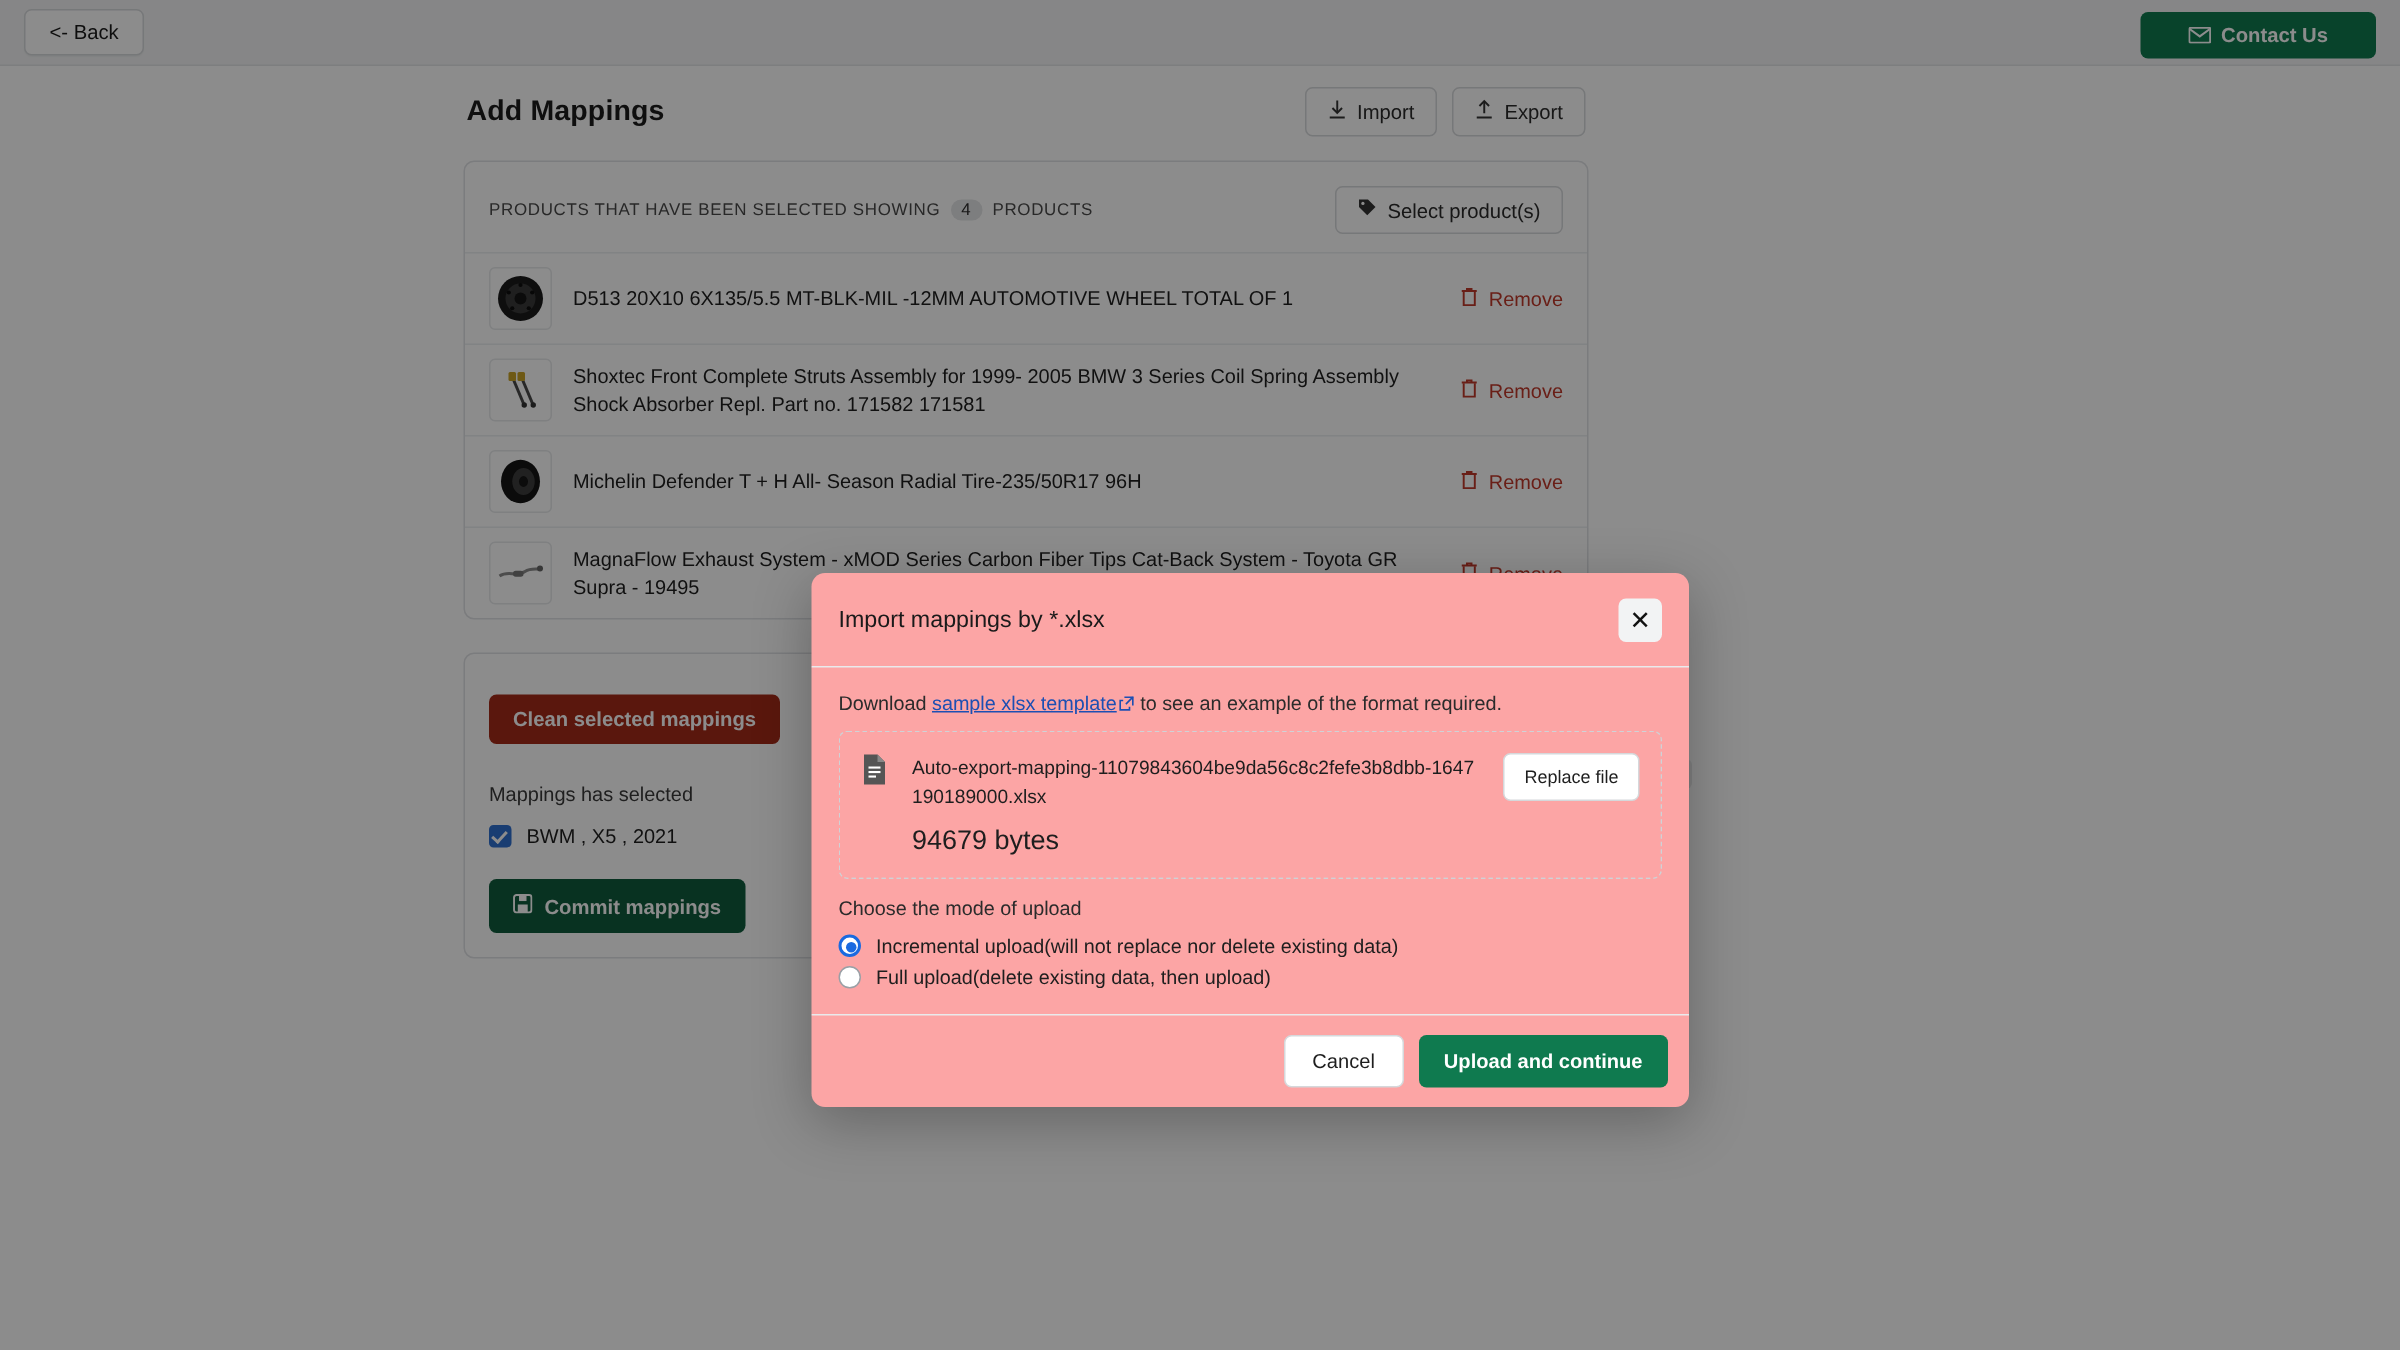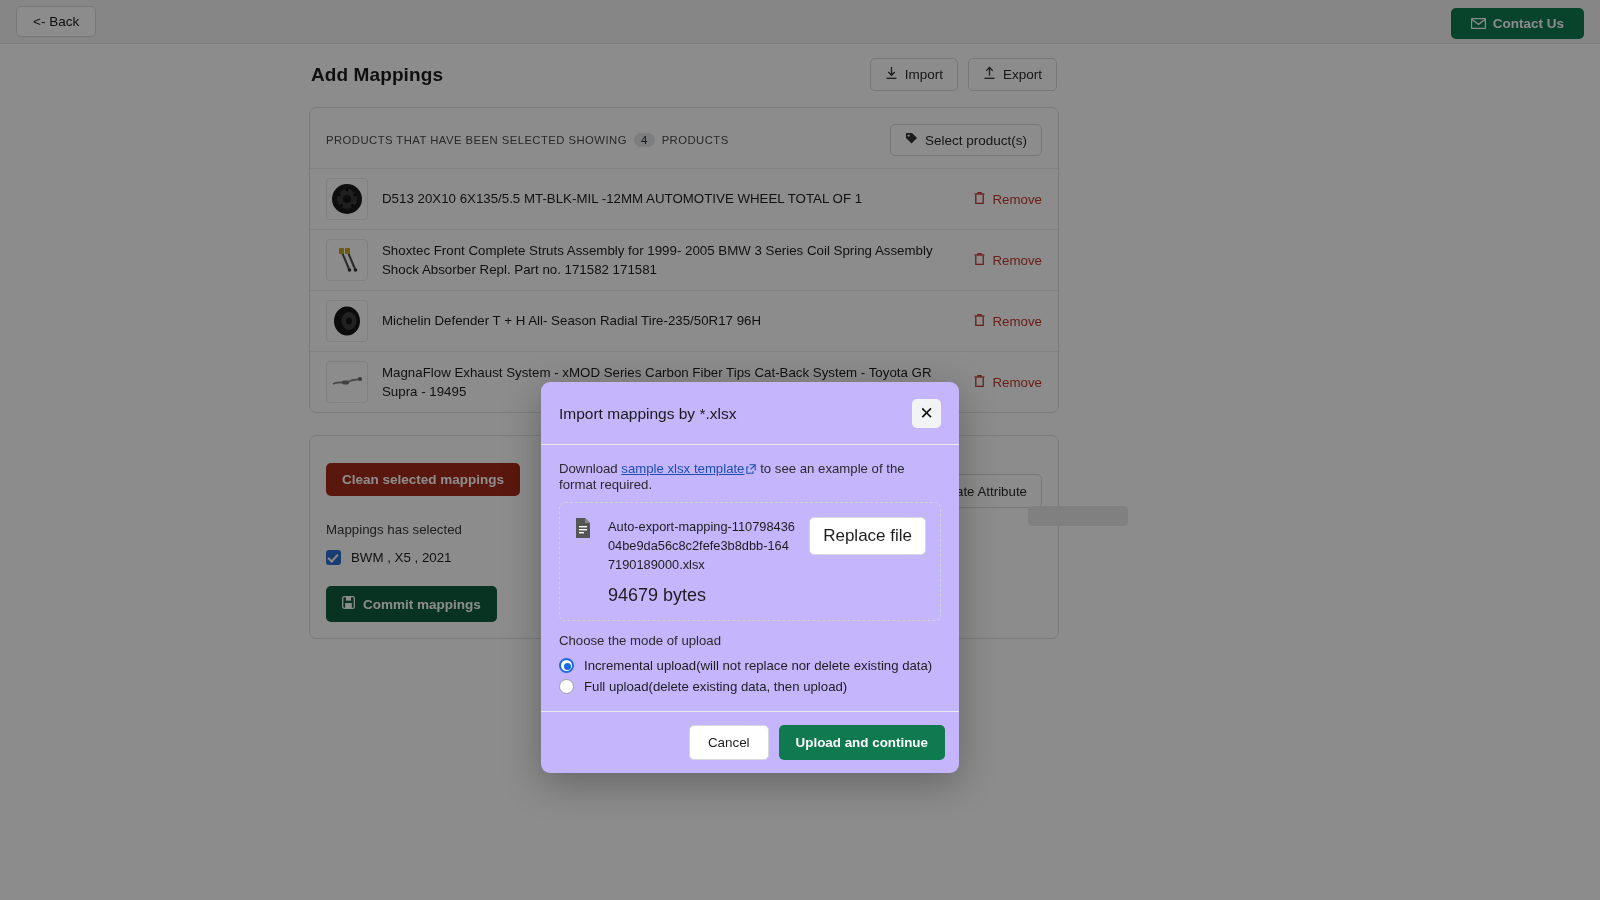--- a/index.html
+++ b/index.html
@@ -29,21 +29,21 @@
     color: #1a1a1a;
     cursor: pointer;
     font-family: "Liberation Sans", sans-serif;
     box-shadow: 0 1px 1px rgba(0,0,0,.04);
   }
   .contact-btn {
     position: absolute; right: 16px; top: 8px;
     background: #0f7a4f;
     color: #ffffff;
     border: none; border-radius: 5px;
-    padding: 8px 20px;
+    padding: 8px 32px;
     font-size: 13.5px; font-weight: bold;
     display: flex; align-items: center; gap: 7px;
     cursor: pointer;
     font-family: "Liberation Sans", sans-serif;
   }
   .mail-ico { width: 15px; height: 11px; position: relative; display: inline-block; }
   .mail-ico svg { display: block; }
 
   
   .page {
@@ -161,22 +161,22 @@
 
   
   .overlay {
     position: absolute; inset: 0;
     background: rgba(0,0,0,.45);
     z-index: 50;
   }
   .modal {
     position: absolute; z-index: 60;
     left: 541px; top: 382px;
-    width: 418px;
-    background: #c4b5fd;
+    width: 585px;
+    background: #fca5a5;
     border-radius: 9px;
     box-shadow: 0 10px 38px rgba(0,0,0,.28);
     overflow: hidden;
   }
   .modal-head {
     display: flex; align-items: center; justify-content: space-between;
     padding: 17px 18px 16px 18px;
     border-bottom: 1px solid #e9eaec;
   }
   .modal-title { font-size: 15.5px; color: #1a1a1a; }
@@ -195,21 +195,21 @@
     border: 1px dashed #cfd2d6; border-radius: 6px;
     padding: 14px 14px; display: flex; align-items: flex-start; gap: 14px;
     margin-bottom: 12px;
   }
   .file-ico { flex: 0 0 20px; }
   .file-meta { flex: 1; }
   .file-name { font-size: 12.8px; color: #1e1e1e; line-height: 1.5; word-break: break-all; }
   .file-size { font-size: 18px; color: #1e1e1e; margin-top: 10px; }
   .replace-btn {
     background: #fff; border: 1px solid #d5d8db; border-radius: 5px;
-    padding: 8px 13px; font-size: 17px; color: #1e1e1e; cursor: pointer;
+    padding: 8px 13px; font-size: 12px; color: #1e1e1e; cursor: pointer;
     flex: 0 0 auto; font-family: "Liberation Sans", sans-serif;
   }
   .mode-label { font-size: 13.2px; color: #2b2b2b; margin-bottom: 7px; }
   .radio-row { display: flex; align-items: center; gap: 10px; padding: 3px 0; cursor: pointer; }
   .radio {
     width: 15px; height: 15px; border-radius: 50%;
     border: 1.6px solid #9aa0a6; flex: 0 0 15px; position: relative; background: #fff;
   }
   .radio.on { border-color: #1a6ae0; border-width: 2px; }
   .radio.on::after {

